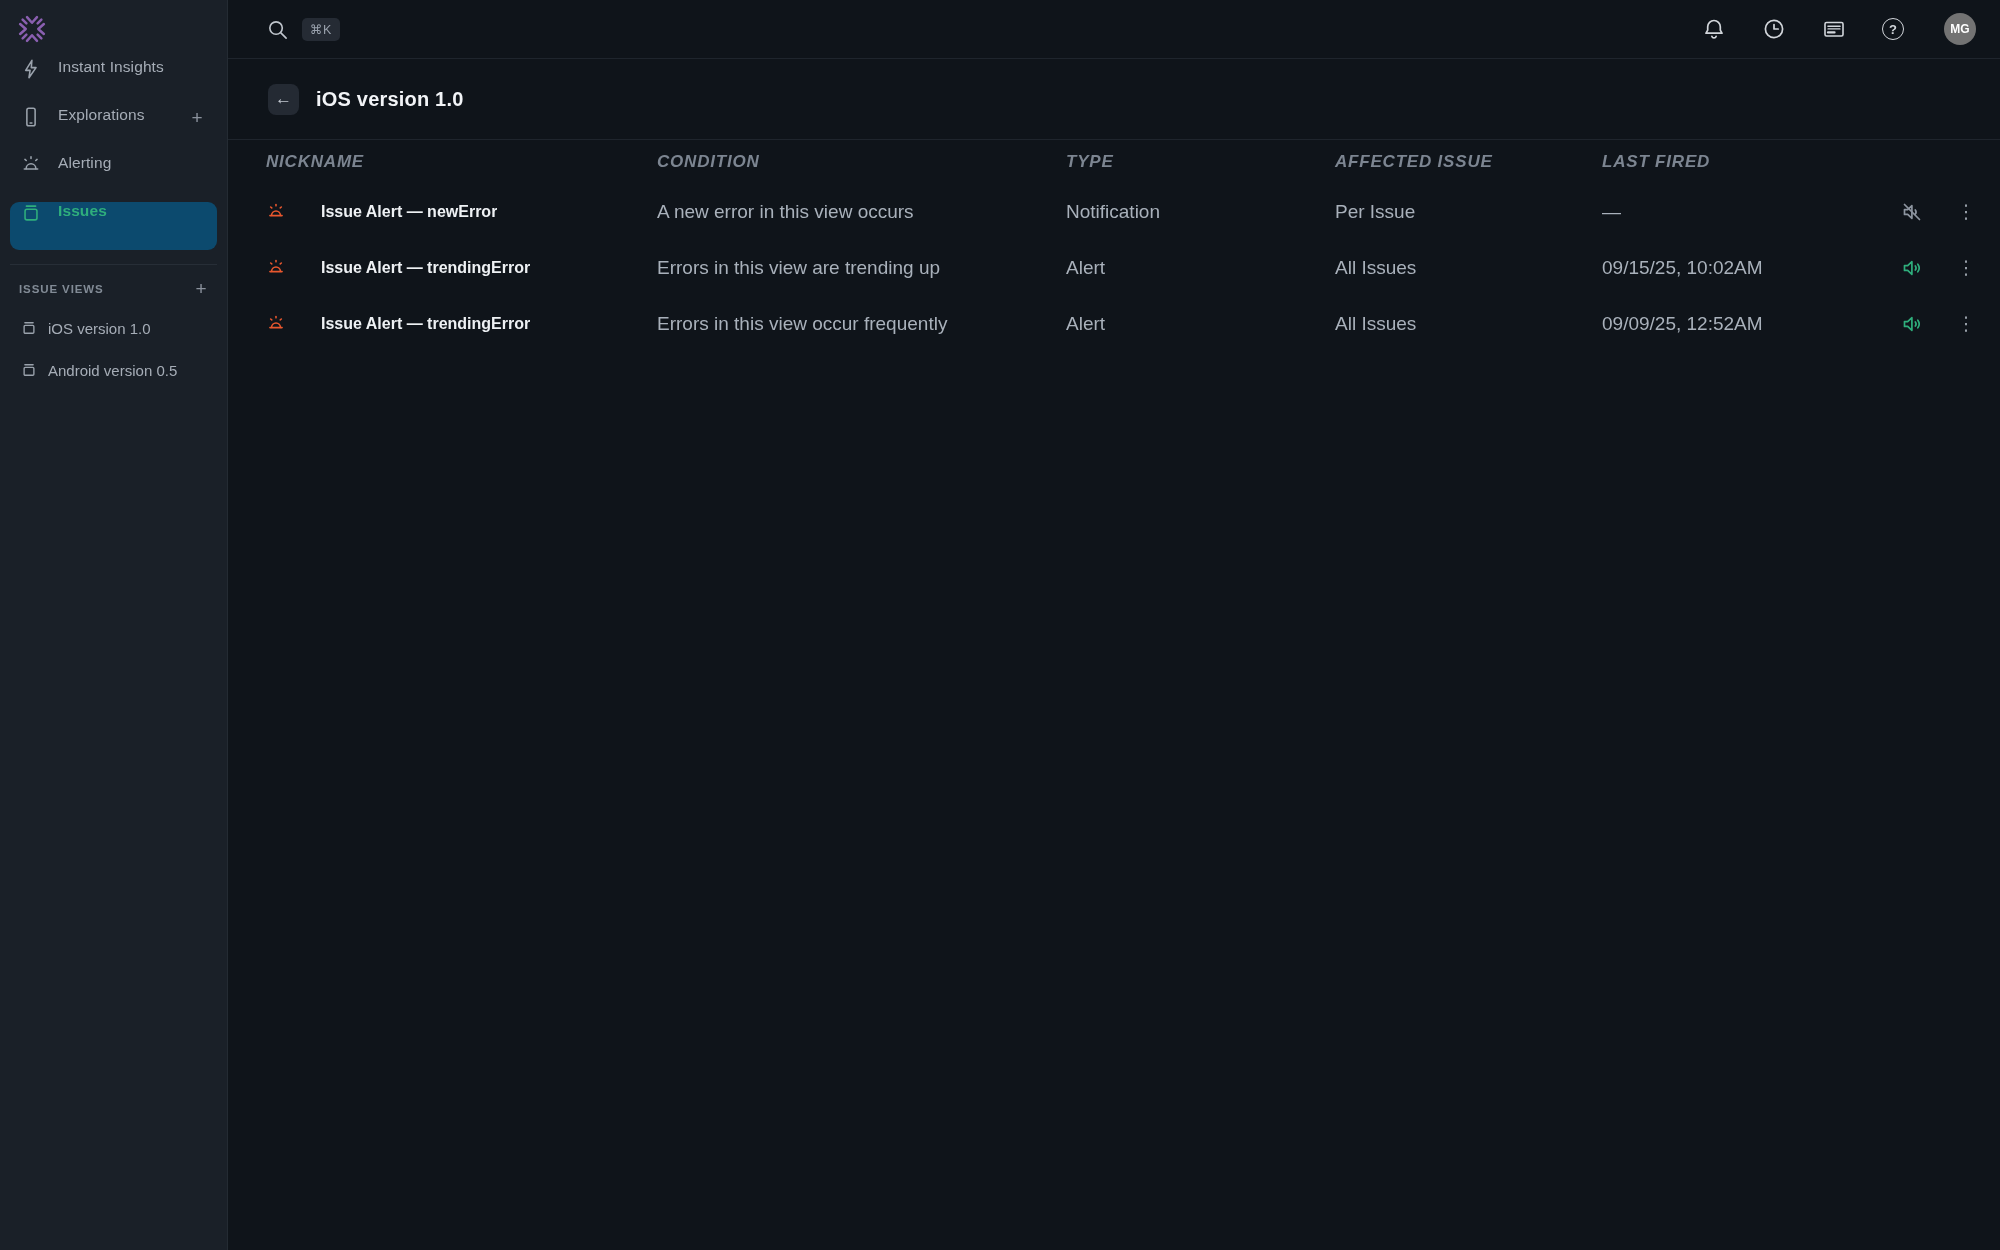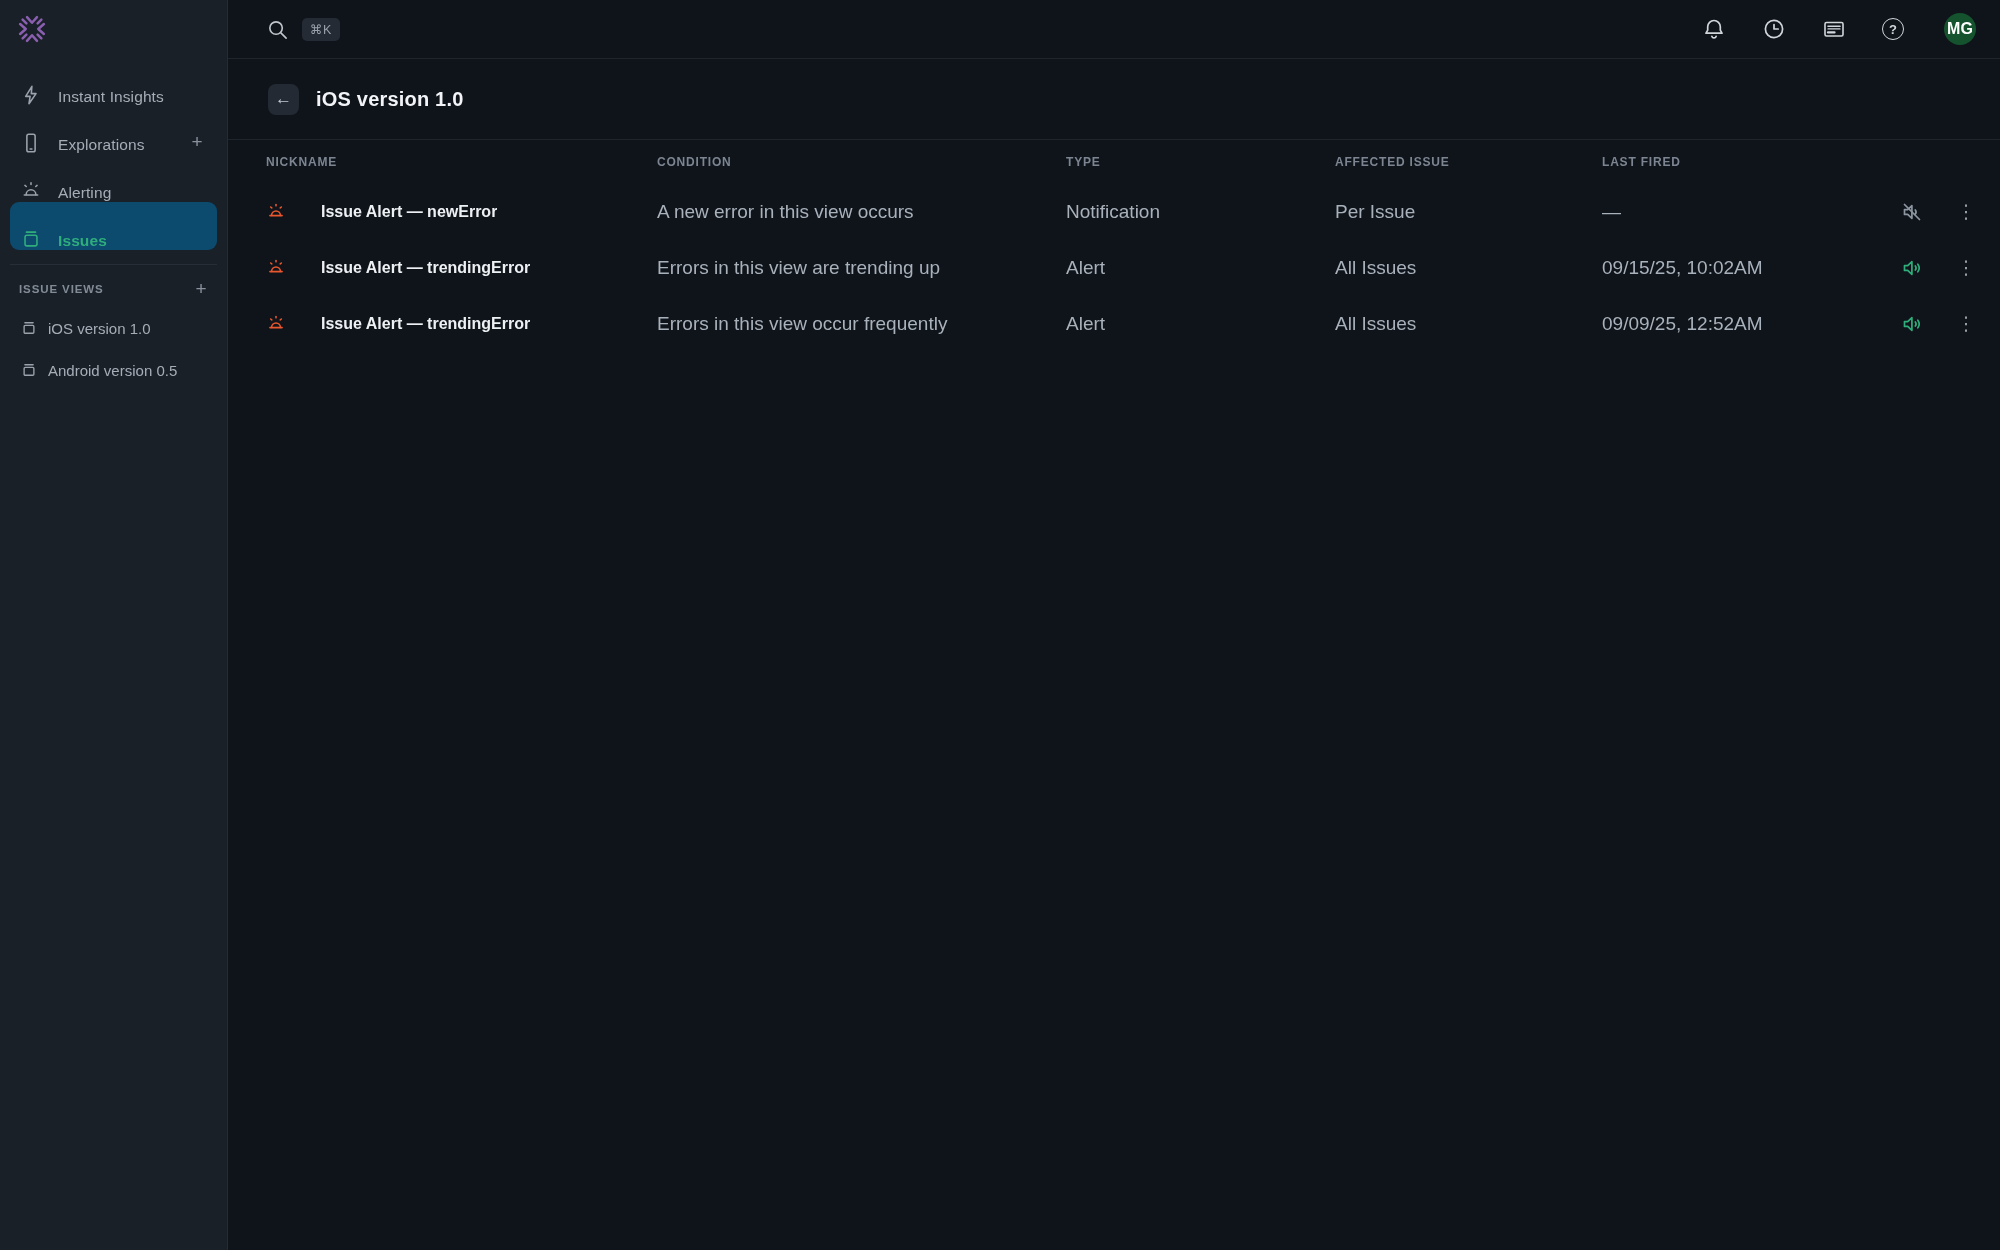--- a/index.html
+++ b/index.html
@@ -14,21 +14,21 @@
   
   .sidebar {
     width:228px; min-width:228px; height:100%;
     background:#1a2028; border-right:1px solid #242b33;
     display:flex; flex-direction:column;
   }
   .logo-wrap { padding:14px 0 0 17px; height:58px; }
   .nav { display:flex; flex-direction:column; }
   .nav-item {
     height:48px; margin:0 10px; padding:0 8px 0 10px; border-radius:9px;
-    display:flex; align-items:flex-end; cursor:pointer; color:#a6adb7;
+    display:flex; align-items:flex-start; cursor:pointer; color:#a6adb7;
     font-size:15.5px;
   }
   .nav-item .ic { width:22px; height:22px; color:#9aa2ac; flex:none; }
   .nav-item .lbl { margin-left:16px; flex:1; letter-spacing:.1px; }
   .nav-item.selected { background:#0c4a6e; color:#2fae7c; font-weight:600; }
   .nav-item.selected .ic { color:#2fae7c; }
   .add-btn {
     width:24px; height:24px; border:none; background:transparent; color:#8a919c;
     font-size:19px; line-height:22px; cursor:pointer; border-radius:5px;
     font-family:inherit; padding:0;
@@ -61,22 +61,22 @@
     font-size:12.5px; padding:4px 8px; letter-spacing:.5px;
   }
   .topbar-right { margin-left:auto; display:flex; align-items:center; gap:36px; }
   .tb-icon { width:24px; height:24px; color:#d2d6db; cursor:pointer; background:none; border:none; padding:0; }
   .help-circle {
     width:22px; height:22px; border:1.8px solid #d2d6db; border-radius:50%;
     color:#d2d6db; font-size:13px; font-weight:700; display:flex;
     align-items:center; justify-content:center; cursor:pointer;
   }
   .avatar {
-    width:32px; height:32px; border-radius:50%; background:#14532d; color:#fff;
-    font-size:16px; font-weight:700; display:flex; align-items:center;
+    width:32px; height:32px; border-radius:50%; background:#737373; color:#fff;
+    font-size:12px; font-weight:700; display:flex; align-items:center;
     justify-content:center; margin-left:4px; cursor:pointer; letter-spacing:.2px;
   }
 
   .titlebar {
     height:81px; min-height:81px; border-bottom:1px solid #1f252d;
     display:flex; align-items:center; padding:0 24px 0 40px;
   }
   .back-btn {
     width:31px; height:31px; border-radius:8px; background:#242a33; border:none;
     color:#c3c9d1; font-size:17px; cursor:pointer; display:flex;
@@ -85,22 +85,23 @@
   .page-title { margin-left:17px; font-size:20px; font-weight:700; color:#f2f4f7; letter-spacing:.2px; }
 
   
   .grid {
     display:grid;
     grid-template-columns:391px 409px 269px 267px 1fr 44px 36px;
     align-items:center; padding:0 20px 0 38px;
   }
   .thead { height:44px; }
   .th {
-    font-size:12px; font-weight:700; letter-spacing:.8px; color:#7c8591;
+    font-size:17px; font-weight:700; letter-spacing:.8px; color:#7c8591;
     text-transform:uppercase;
+    font-style:italic;
   }
   .trow { height:56px; cursor:pointer; }
   .cell-nick { display:flex; align-items:center; min-width:0;gap:27px; }
   .cell-nick .siren { width:20px; height:20px; color:#e8572e; flex:none; }
   .cell-nick .name {
     margin-left:8px; font-size:16px; font-weight:600; color:#eef1f4;
     white-space:nowrap; overflow:hidden; text-overflow:ellipsis;
   }
   .cell { font-size:19px; color:#a9b1bb; white-space:nowrap; }
   .spk { width:24px; height:24px; background:none; border:none; padding:0; cursor:pointer; color:#8d95a0; }

